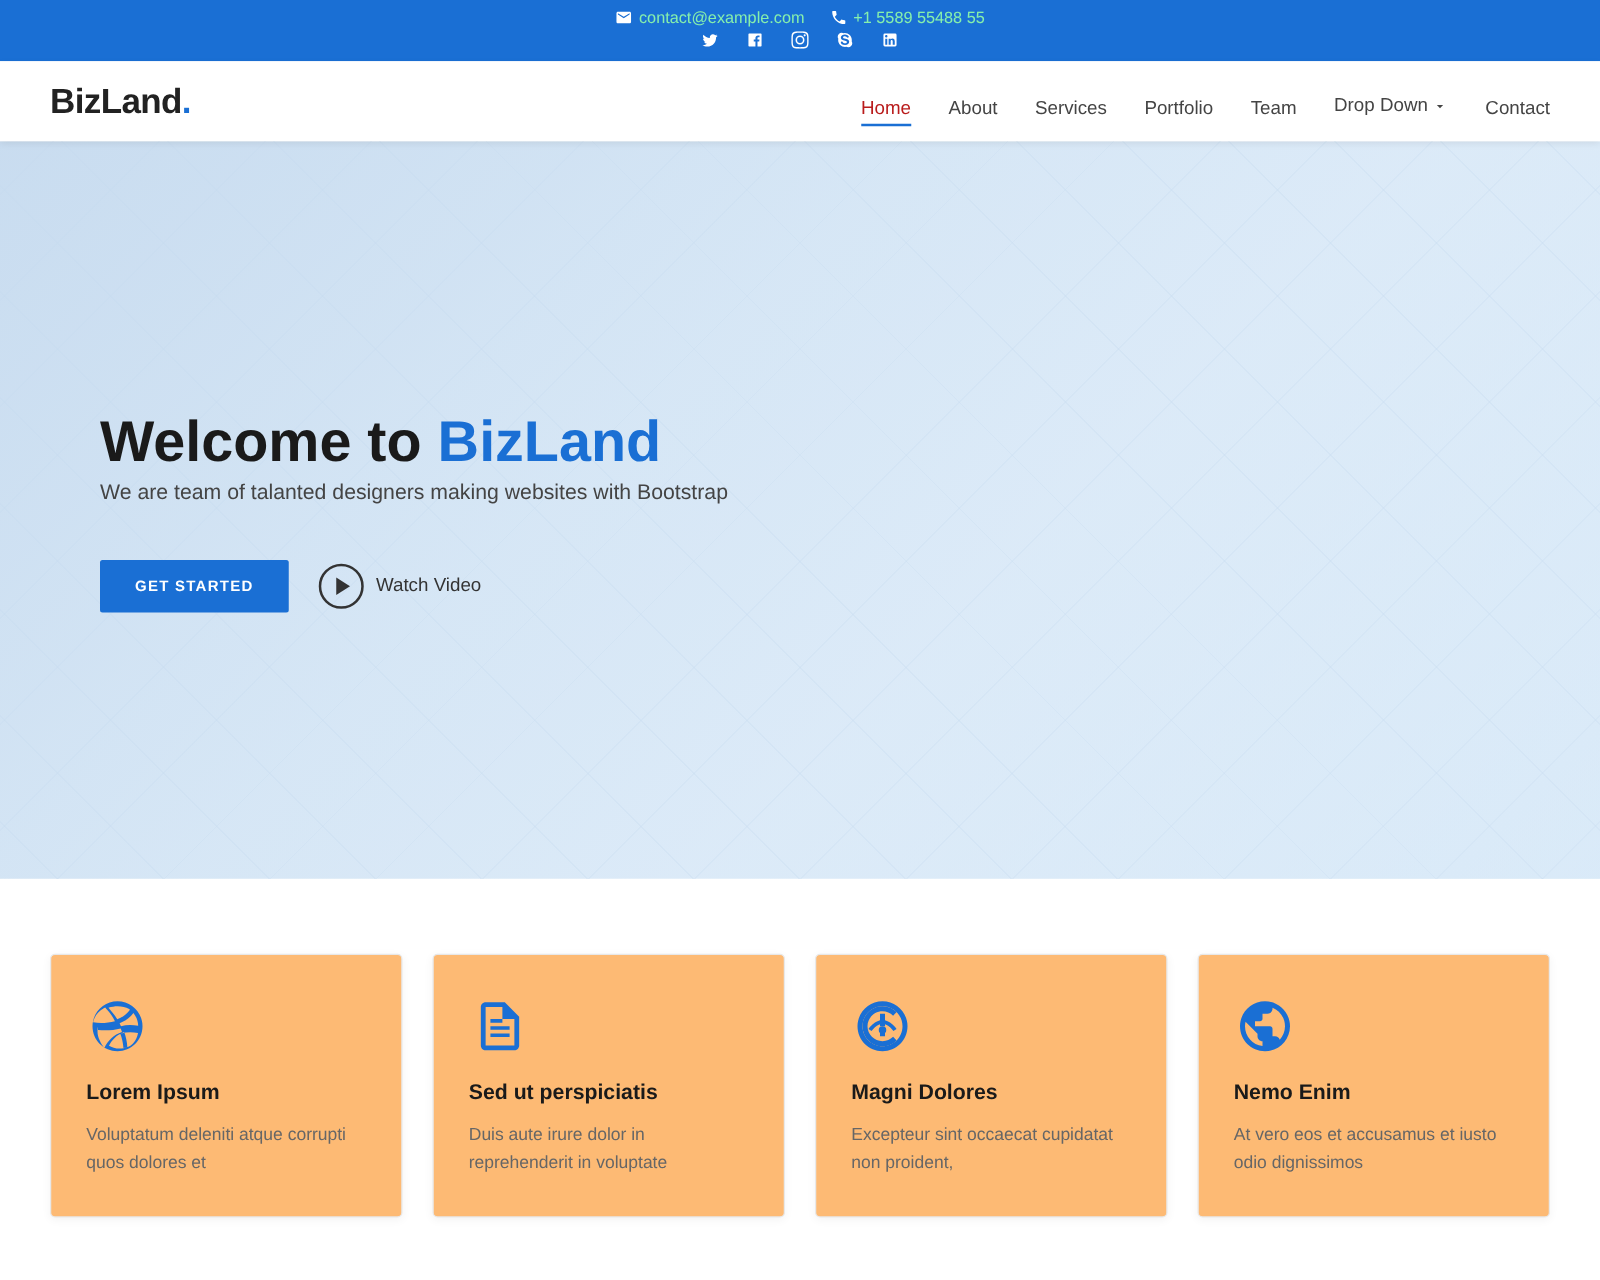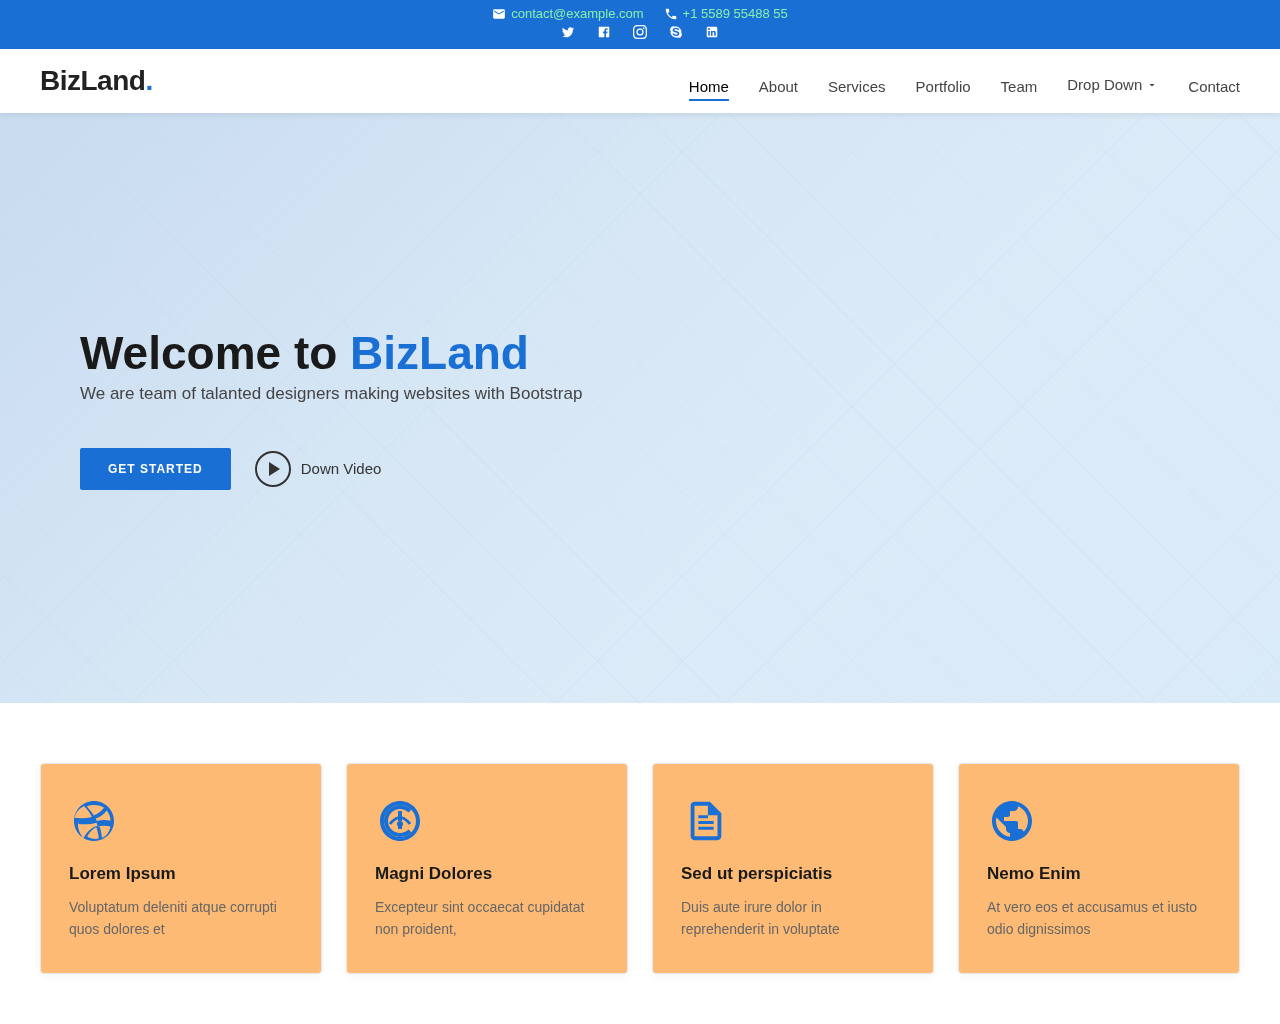--- a/index.html
+++ b/index.html
@@ -49,21 +49,21 @@
     .nav-links { display: flex; gap: 30px; align-items: center; list-style: none; }
     .nav-links li a {
       text-decoration: none;
       color: #444;
       font-size: 15px;
       font-weight: 500;
       padding-bottom: 4px;
       transition: color 0.2s;
     }
     .nav-links li.active a {
-      color: #000000;
+      color: #b91c1c;
       border-bottom: 2px solid #1a6fd4;
       padding-bottom: 4px;
     }
     .nav-dropdown { display: flex; align-items: center; gap: 4px; cursor: pointer; }
     .nav-dropdown svg { width: 12px; height: 12px; fill: #444; }
 
     
     .hero {
       position: relative;
       width: 100%;
@@ -291,68 +291,68 @@
   <div class="hero-bg"></div>
   <div class="hero-content">
     <h1 class="hero-title">
       <span>Welcome to </span><span class="hero-title-brand">BizLand</span>
     </h1>
     <p class="hero-subtitle">We are team of talanted designers making websites with Bootstrap</p>
     <div class="hero-actions">
       <button class="btn-get-started">GET STARTED</button>
       <button class="btn-watch-video">
         <span class="play-icon"></span>
-        <span>Down Video</span>
+        <span>Watch Video</span>
       </button>
     </div>
   </div>
 </section>
 
 <section class="features">
   <div class="features-grid">
 
     <div class="feature-card">
       <div class="feature-icon">
 
         <svg width="48" height="48" viewBox="0 0 24 24" fill="#1a6fd4">
           <path d="M12 2C6.48 2 2 6.48 2 12s4.48 10 10 10 10-4.48 10-10S17.52 2 12 2zm6.36 4.7c1.16 1.4 1.87 3.18 1.92 5.13-2.48-.52-4.79-.45-6.9.14-.17-.4-.35-.8-.54-1.18 2.22-.9 4.06-2.14 5.52-4.09zm-1.36-1.34c-1.3 1.82-3 3.02-5.08 3.86C10.9 7.52 9.6 5.99 8.4 4.6c1.17-.39 2.42-.6 3.7-.6 1.65 0 3.19.4 4.56 1.1 0 .09.06.18.34.26zm-9.62-.5c1.24 1.37 2.56 2.89 3.59 5.1-2.8.74-5.93.9-8.75.46.59-2.44 2.1-4.51 4.16-5.56 0 0 1-.51 1 0zm-3.17 8.6c2.85.38 6.09.19 9.06-.59.19.46.37.92.53 1.39-3.26 1.06-5.7 3.43-7.06 6.45C5.37 18.89 4 16.6 4 14c0-.69.07-1.36.21-2.04zM8.4 20.3c1.13-2.72 3.35-4.89 6.27-5.97.7 1.86 1.13 3.87 1.27 6.04-.97.37-2.01.57-3.1.57-1.63 0-3.14-.48-4.44-1.24v.6zm5.98.44c-.17-2.04-.6-3.97-1.26-5.7.13-.05.26-.09.39-.13 2.03-.62 4.28-.7 6.71-.19C19.65 17.77 17.9 20 15.5 20.52c-.37.07-.75.12-1.12.22z"></path>
         </svg>
       </div>
       <h3 class="feature-title">Lorem Ipsum</h3>
       <p class="feature-text">Voluptatum deleniti atque corrupti quos dolores et</p>
+    </div>
+
+    <div class="feature-card">
+      <div class="feature-icon">
+
+        <svg width="46" height="46" viewBox="0 0 24 24" fill="#1a6fd4">
+          <path d="M14 2H6c-1.1 0-2 .9-2 2v16c0 1.1.9 2 2 2h12c1.1 0 2-.9 2-2V8l-6-6zm4 18H6V4h7v5h5v11zM8 15h8v1.5H8zm0-3h8v1.5H8zm0-3h5v1.5H8z"></path>
+        </svg>
+      </div>
+      <h3 class="feature-title">Sed ut perspiciatis</h3>
+      <p class="feature-text">Duis aute irure dolor in reprehenderit in voluptate</p>
     </div>
 
     <div class="feature-card">
       <div class="feature-icon">
 
         <svg width="48" height="48" viewBox="0 0 24 24" fill="#1a6fd4">
           <path d="M12 2C6.48 2 2 6.48 2 12s4.48 10 10 10 10-4.48 10-10S17.52 2 12 2zm0 18c-4.41 0-8-3.59-8-8s3.59-8 8-8 8 3.59 8 8-3.59 8-8 8zm-1-13h2v5h-2zm0 7h2v2h-2z"></path>
           <path d="M12 4C7.58 4 4 7.58 4 12c0 2.21.9 4.21 2.34 5.66L7.76 16.24C6.67 15.15 6 13.65 6 12c0-3.31 2.69-6 6-6 1.65 0 3.15.67 4.24 1.76l1.42-1.42C16.21 4.9 14.21 4 12 4zm0 14c-1.65 0-3.15-.67-4.24-1.76L6.34 17.66C7.79 19.1 9.79 20 12 20s4.21-.9 5.66-2.34l-1.42-1.42C15.15 17.33 13.65 18 12 18z"></path>
           <path d="M7 13.5C7 13.5 9.27 10.25 12 10.25s5 3.25 5 3.25" stroke="#1a6fd4" fill="none" stroke-width="1.5"></path>
           <circle cx="12" cy="13.5" r="1.5"></circle>
         </svg>
       </div>
       <h3 class="feature-title">Magni Dolores</h3>
       <p class="feature-text">Excepteur sint occaecat cupidatat non proident,</p>
     </div>
 
     <div class="feature-card">
       <div class="feature-icon">
 
-        <svg width="46" height="46" viewBox="0 0 24 24" fill="#1a6fd4">
-          <path d="M14 2H6c-1.1 0-2 .9-2 2v16c0 1.1.9 2 2 2h12c1.1 0 2-.9 2-2V8l-6-6zm4 18H6V4h7v5h5v11zM8 15h8v1.5H8zm0-3h8v1.5H8zm0-3h5v1.5H8z"></path>
-        </svg>
-      </div>
-      <h3 class="feature-title">Sed ut perspiciatis</h3>
-      <p class="feature-text">Duis aute irure dolor in reprehenderit in voluptate</p>
-    </div>
-
-    <div class="feature-card">
-      <div class="feature-icon">
-
         <svg width="48" height="48" viewBox="0 0 24 24" fill="#1a6fd4">
           <path d="M12 2C6.48 2 2 6.48 2 12s4.48 10 10 10 10-4.48 10-10S17.52 2 12 2zm-1 17.93c-3.95-.49-7-3.85-7-7.93 0-.62.08-1.21.21-1.79L9 15v1c0 1.1.9 2 2 2v1.93zm6.9-2.54c-.26-.81-1-1.39-1.9-1.39h-1v-3c0-.55-.45-1-1-1H8v-2h2c.55 0 1-.45 1-1V7h2c1.1 0 2-.9 2-2v-.41c2.93 1.19 5 4.06 5 7.41 0 2.08-.8 3.97-2.1 5.39z"></path>
         </svg>
       </div>
       <h3 class="feature-title">Nemo Enim</h3>
       <p class="feature-text">At vero eos et accusamus et iusto odio dignissimos</p>
     </div>
 
   </div>
 </section>

